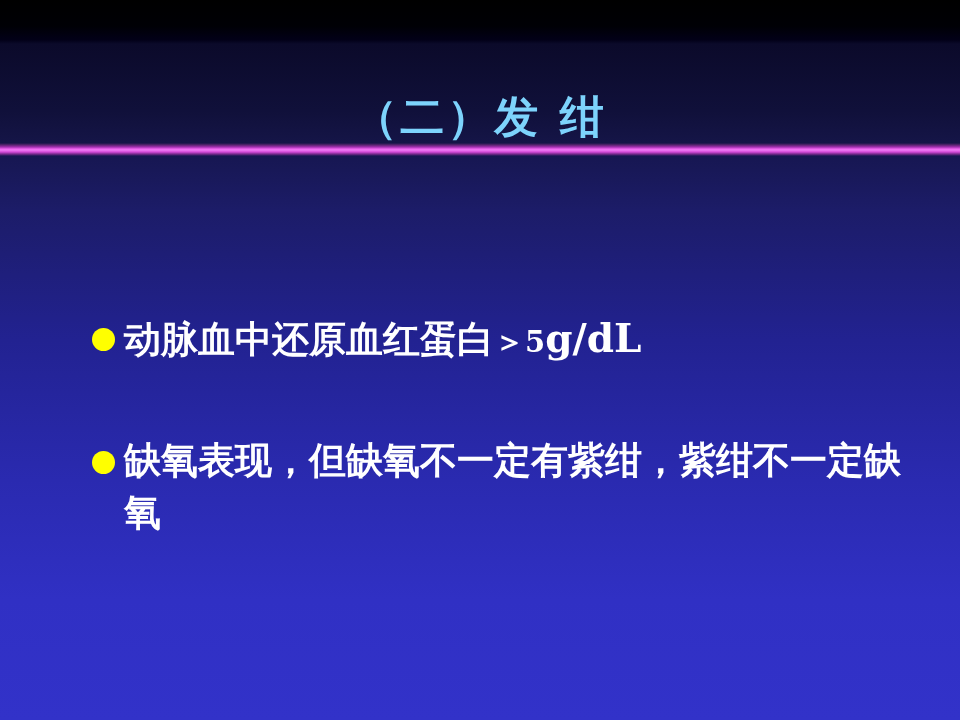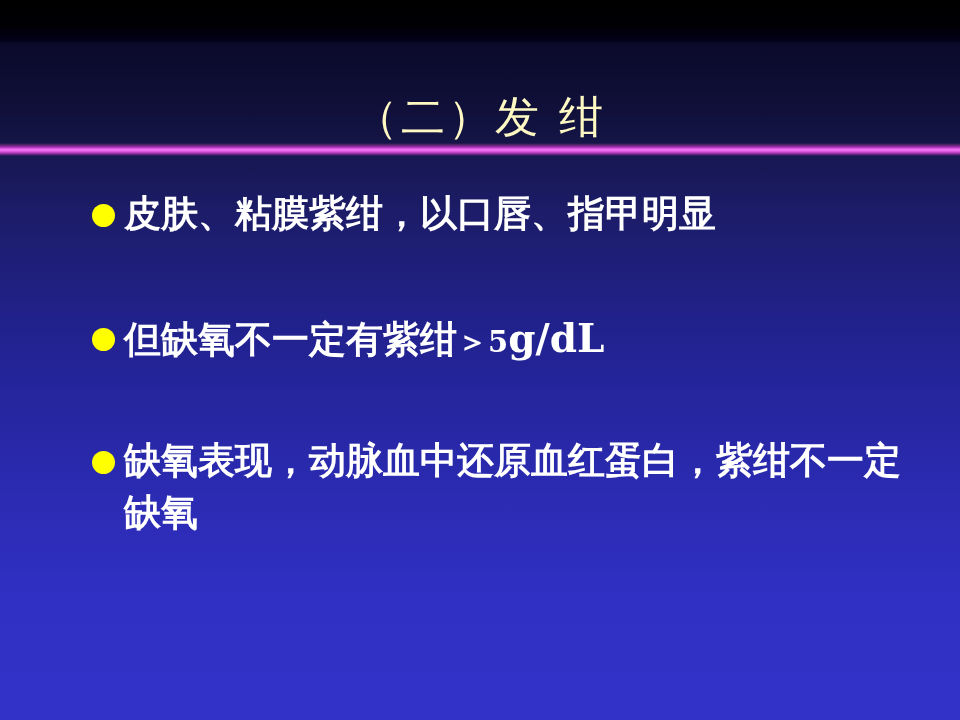--- a/index.html
+++ b/index.html
@@ -60,25 +60,25 @@
         rgba(30,10,50,0) 13px);
   }
 
   
   .title {
     position: absolute;
     left: 0;
     top: 92px;
     width: 960px;
     text-align: center;
-    color: #fef9c3;
+    color: #7dd3fc;
     font-family: "DejaVu Serif", "Liberation Serif", serif;
     font-size: 44px;
     line-height: 50px;
-    font-weight: normal;
+    font-weight: bold;
     letter-spacing: 3px;
     white-space: nowrap;
   }
 
   
   .body {
     position: absolute;
     left: 0;
     top: 188px;
     width: 960px;
@@ -135,29 +135,25 @@
 <div id="slide">
 
   <div class="bg-top"></div>
   <div class="bg-bottom"></div>
   <div class="divider"></div>
 
   <div class="title">（二）发 绀</div>
 
   <div class="body">
 
-    <div class="bullet-row r1">
-      <div class="marker"></div>
-      <div class="bullet-text">皮肤、粘膜紫绀，以口唇、指甲明显</div>
-    </div>
 
     <div class="bullet-row r2">
       <div class="marker"></div>
-      <div class="bullet-text"><span>但缺氧不一定有紫绀</span><span class="gt">＞</span><span class="num">5</span><span class="unit">g/dL</span></div>
+      <div class="bullet-text"><span>动脉血中还原血红蛋白</span><span class="gt">＞</span><span class="num">5</span><span class="unit">g/dL</span></div>
     </div>
 
     <div class="bullet-row r3">
       <div class="marker"></div>
-      <div class="bullet-text">缺氧表现，动脉血中还原血红蛋白，紫绀不一定缺氧</div>
+      <div class="bullet-text">缺氧表现，但缺氧不一定有紫绀，紫绀不一定缺氧</div>
     </div>
 
   </div>
 </div>
 
 </body></html>

